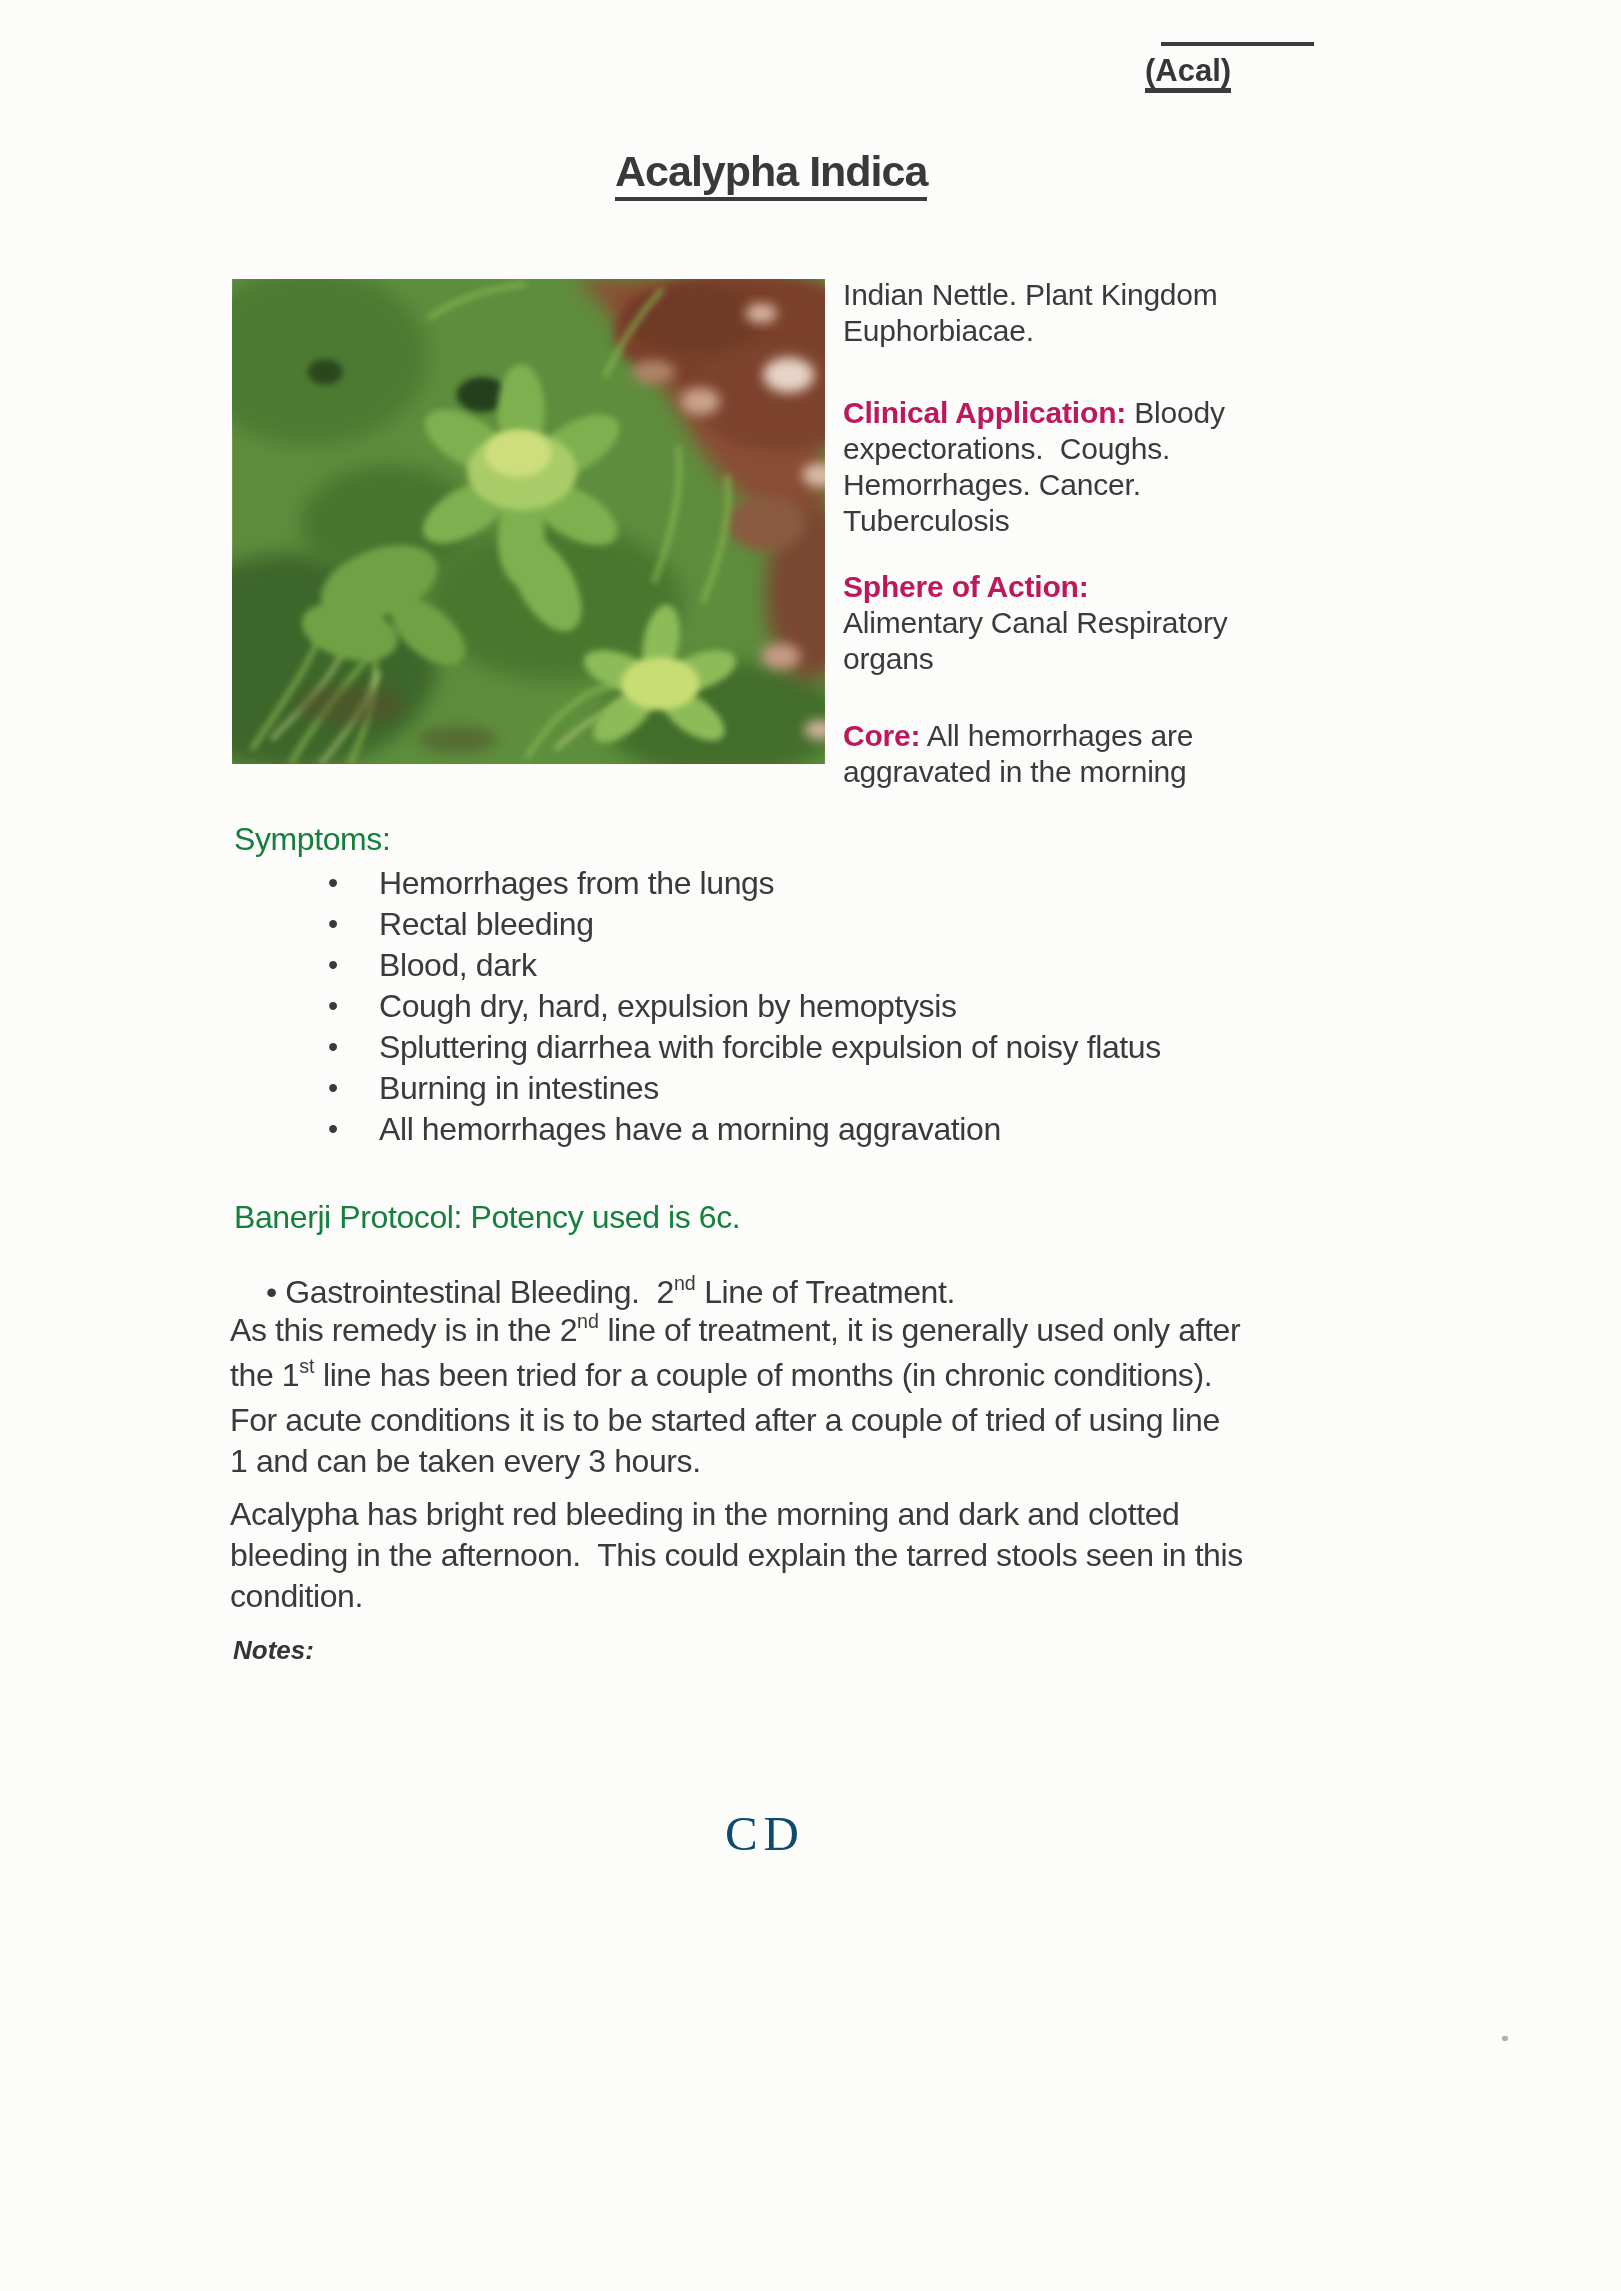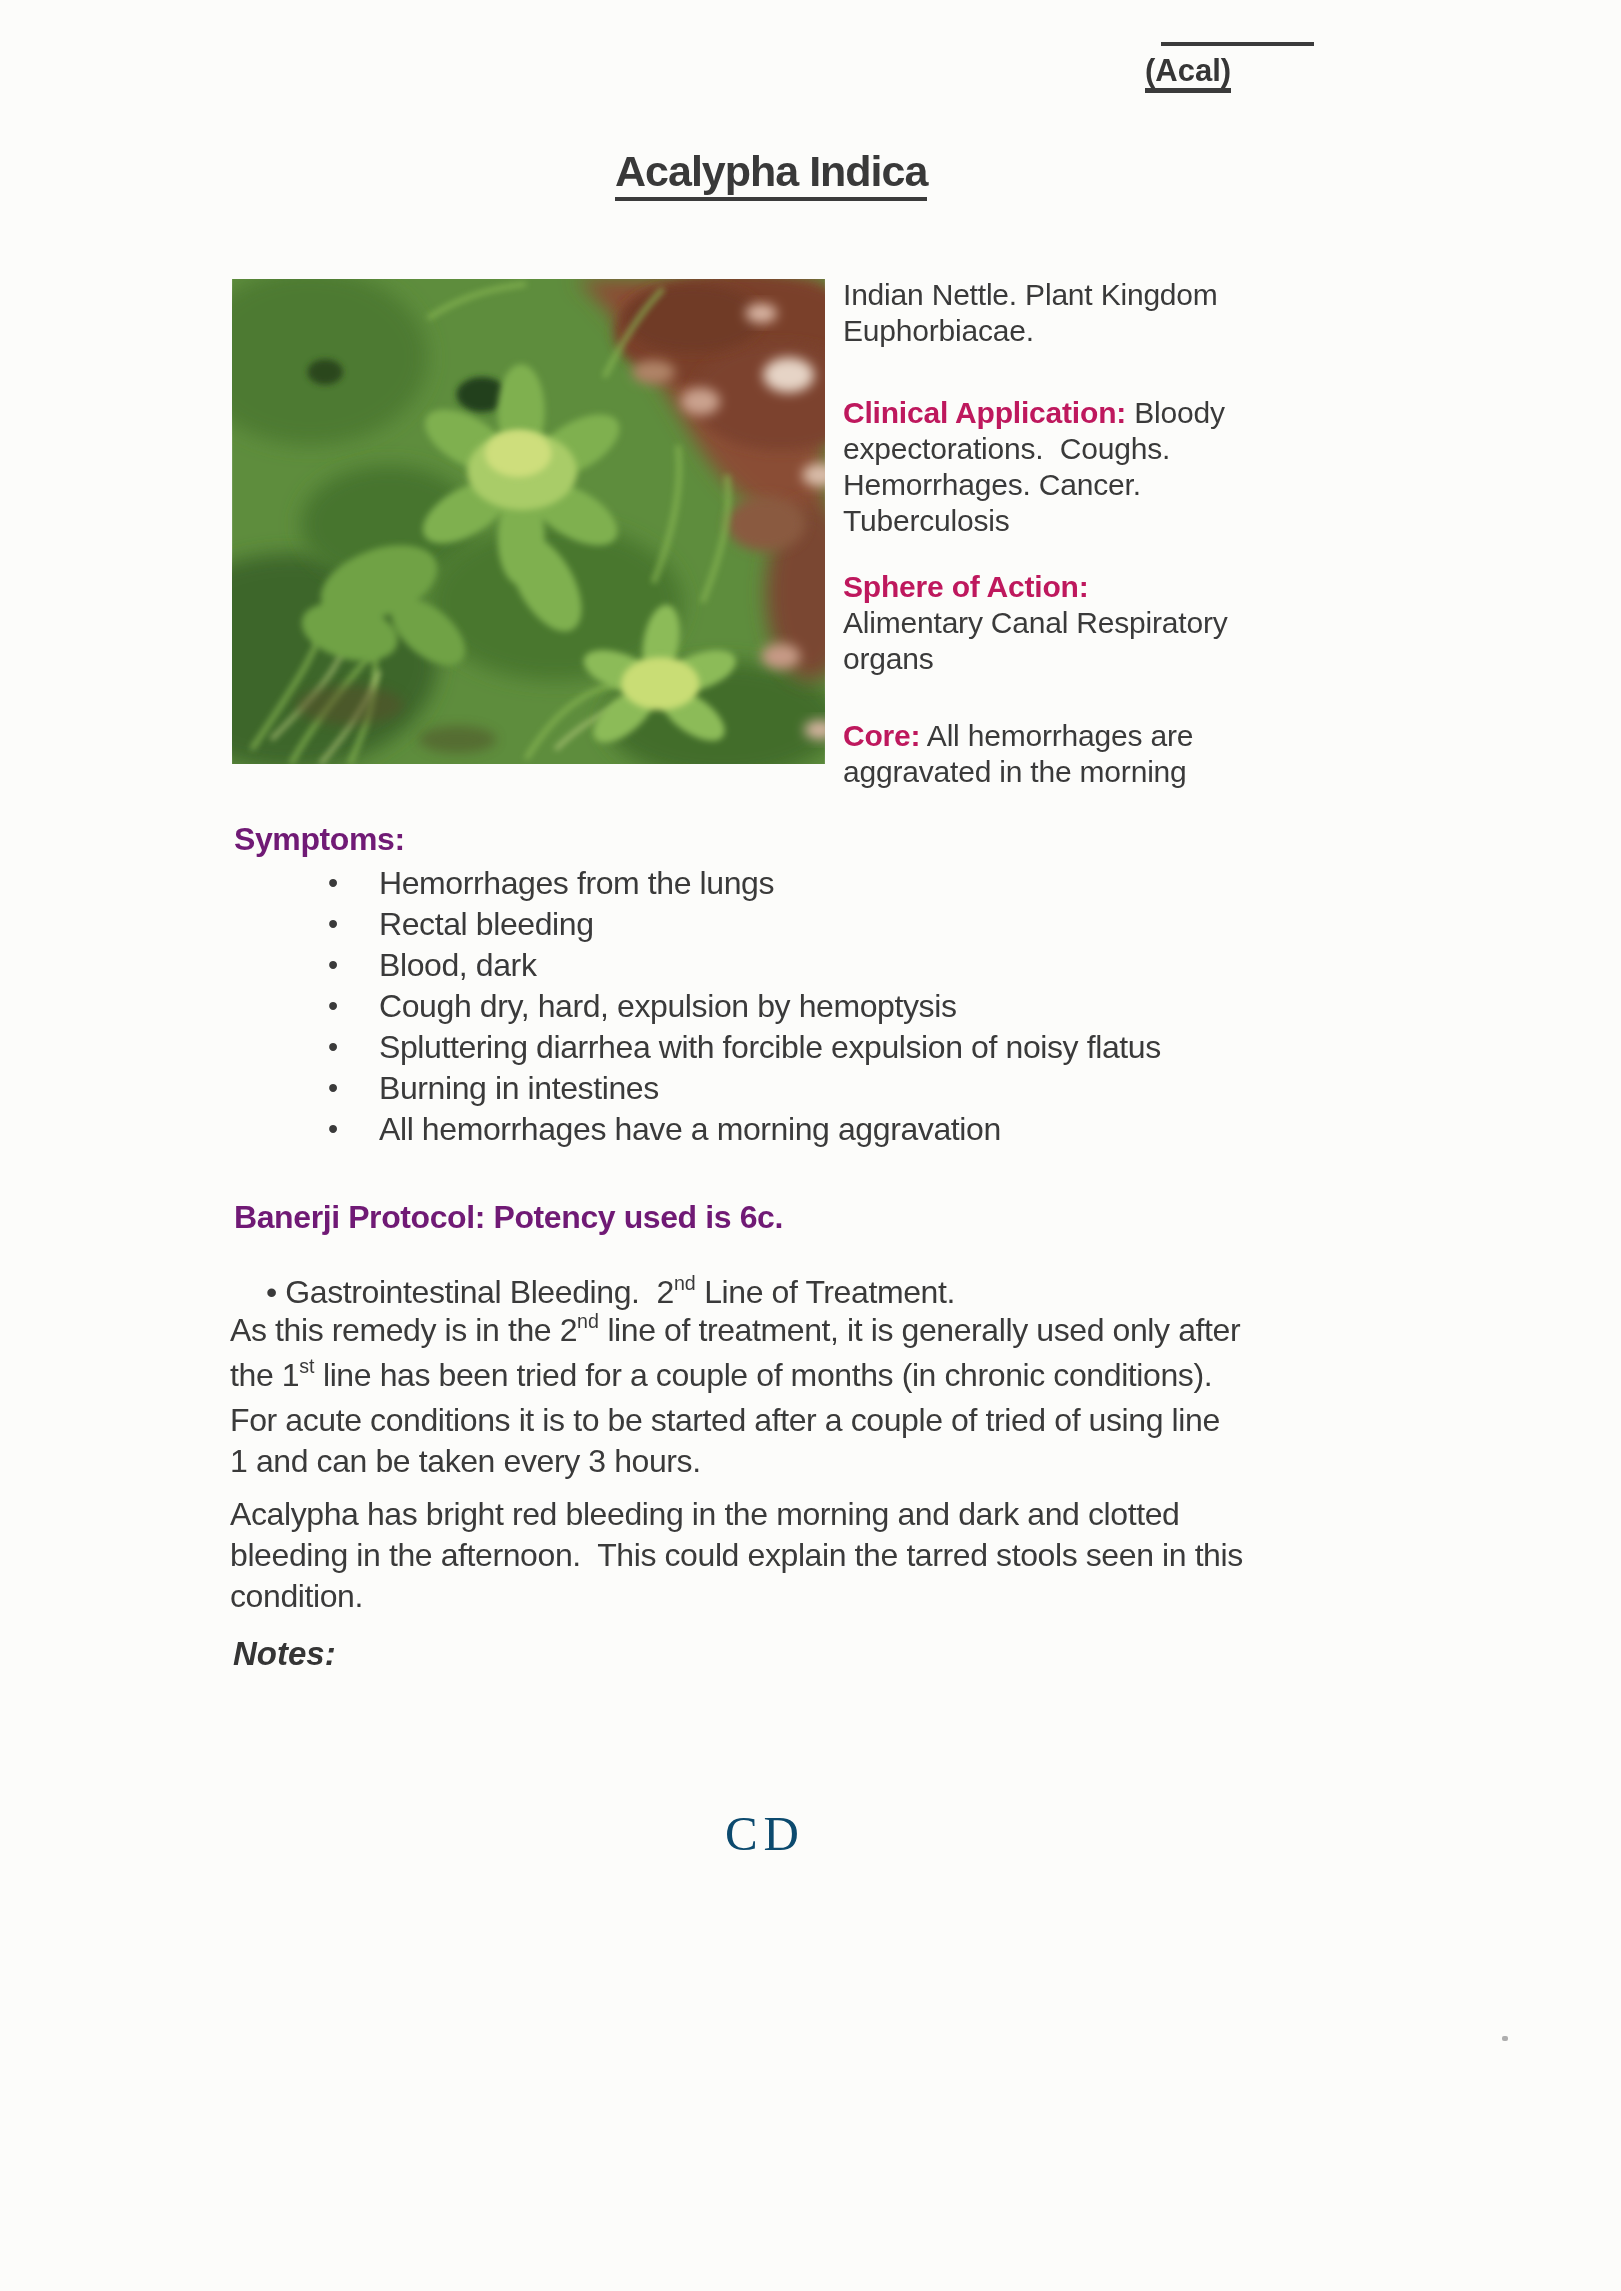--- a/index.html
+++ b/index.html
@@ -38,42 +38,42 @@
   
   .photo { left: 232px; top: 279px; width: 593px; height: 485px; overflow: hidden; }
   .photo svg { display: block; }
 
   
   .info { left: 843px; width: 470px; font-size: 30px; line-height: 36px; letter-spacing: -0.2px; }
   .info b { font-weight: bold; color: #be185d; margin-top: 28px; }
 
   
   .body-text { font-size: 32px; line-height: 41px; letter-spacing: -0.4px; }
-  .bold { font-weight: bold; color: #701a75; }
+  .bold { font-weight: normal; color: #15803d; }
 
   .sym-h { left: 234px; top: 819px; }
   ul.symptoms {
     left: 326px; top: 863px; width: 1078px;
     margin: 0; padding: 0; list-style: none;
   }
   ul.symptoms li { position: relative; padding-left: 53px; white-space: pre; }
   ul.symptoms li::before { content: "\2022"; position: absolute; left: 2px; top: 0; font-size: 29px; }
 
   .h-protocol { left: 234px; top: 1197px; }
   .protocol-line { left: 232px; top: 1231px; white-space: pre; }
 
   .p1 { left: 230px; top: 1310px; width: 1235px; }
   .p2 { left: 230px; top: 1494px; width: 1235px; }
 
   sup.ss {
     font-size: 19.6px; letter-spacing: 0;
     vertical-align: baseline; position: relative; top: -12.7px;
   }
 
-  .notes { left: 233px; top: 1635px; font-size: 33px; font-weight: bold; font-style: italic; color: #353535; }
+  .notes { left: 233px; top: 1635px; font-size: 26px; font-weight: bold; font-style: italic; color: #353535; }
 
   .footer-cd {
     left: 725px; top: 1805px;
     font-family: "Liberation Serif", serif;
     font-size: 49px; letter-spacing: 5.9px; color: #0c4a6e;
   }
 
   .speck { left: 1502px; top: 2036px; width: 5.9px; height: 4.9px; background: #8d8d8d; border-radius: 2px; opacity: 0.7; }
 </style>
 </head>

